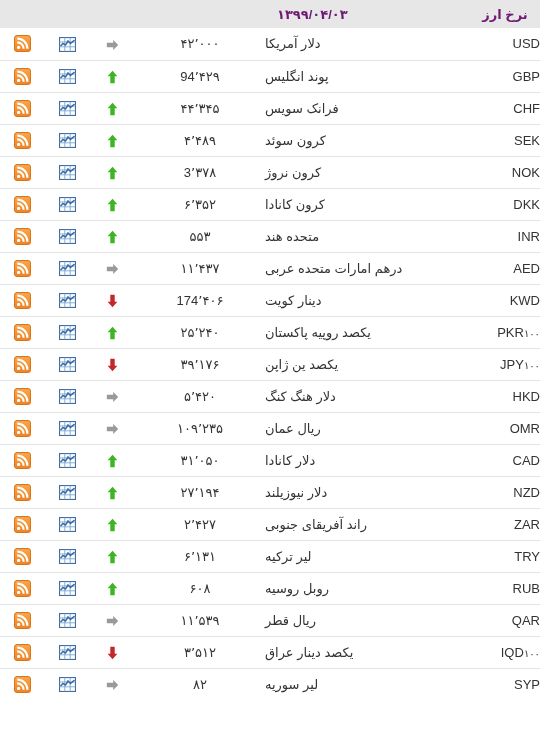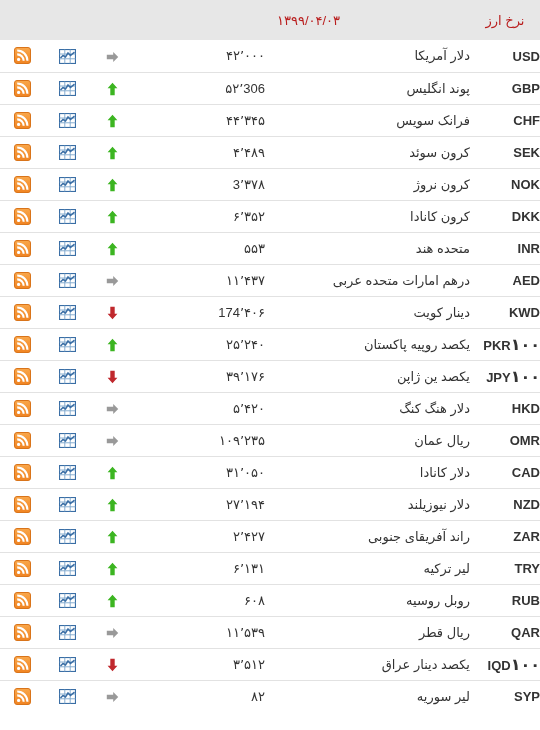--- a/index.html
+++ b/index.html
@@ -15,24 +15,24 @@
   #rates-table {
     width: 540px;
     border-collapse: collapse;
     table-layout: fixed;
     direction: rtl;
   }
 
   
   #rates-table thead th {
     background: #e7e7e7;
-    height: 40px;
+    height: 28px;
     font-size: 13px;
-    font-weight: normal;
-    color: #b91c1c;
+    font-weight: bold;
+    color: #701a75;
     padding: 0 12px;
     border: none;
     vertical-align: middle;
     white-space: nowrap;
   }
   th.col-code      { width: 70px;  padding-left: 4px; padding-right: 10px; }
   th.col-name      { width: 205px; text-align: left;  padding-left: 14px; }
   th.col-rate      { width: 130px; }
   th.col-trend     { width: 45px;  background: #ffffff; }
   th.col-chart     { width: 45px;  background: #ffffff; }
@@ -52,38 +52,37 @@
 
   td.cell-code {
     text-align: right;
     padding-right: 10px;
     padding-left: 4px;
     direction: ltr;
     unicode-bidi: plaintext;
     color: #333333;
     font-size: 13px;
     white-space: nowrap;
-    font-weight: bold;
   }
   td.cell-code .mult {
-    font-size: 16px;
+    font-size: 10px;
     letter-spacing: 0;
   }
 
   td.cell-name {
-    text-align: right;
+    text-align: left;
     padding-left: 14px;
     color: #333333;
     font-size: 13px;
     white-space: nowrap;
     margin-top: 20px;
   }
 
   td.cell-rate {
-    text-align: right;
+    text-align: center;
     color: #333333;
     font-size: 13px;
     direction: ltr;
     white-space: nowrap;
     padding-right: 30px;
   }
 
   td.cell-trend  { text-align: center; }
   td.cell-chart  { text-align: center; }
   td.cell-rss    { text-align: center; padding-right: 4px; }
@@ -144,21 +143,21 @@
               </defs>
               <rect x="0.5" y="0.5" width="16" height="16" rx="2.5" fill="url(#rg)" stroke="#d9741a" stroke-width="1"></rect>
               <circle cx="4.6" cy="12.4" r="1.6" fill="#fff"></circle>
               <path d="M3.2 8.4a5.4 5.4 0 0 1 5.4 5.4h2.1A7.5 7.5 0 0 0 3.2 6.3z" fill="#fff"></path>
               <path d="M3.2 4.6a9.2 9.2 0 0 1 9.2 9.2h2.1A11.3 11.3 0 0 0 3.2 2.5z" fill="#fff"></path>
             </svg></span></td>
       </tr>
       <tr>
         <td class="cell-code"><span>GBP</span><span class="mult"></span></td>
         <td class="cell-name"><span>پوند انگلیس</span></td>
-        <td class="cell-rate"><span>۵۲٬306</span></td>
+        <td class="cell-rate"><span>94٬۴۲۹</span></td>
         <td class="cell-trend"><span><svg class="arrow" viewBox="0 0 13 14">
               <path d="M6.5 0.8 L11.4 6.2 L8.7 6.2 L8.7 13.2 L4.3 13.2 L4.3 6.2 L1.6 6.2 Z" fill="#3cb521"></path>
             </svg></span></td>
         <td class="cell-chart"><span><svg class="chart-icon" viewBox="0 0 17 15">
               <rect x="0.5" y="0.5" width="16" height="14" fill="#ffffff" stroke="#3a6ea5" stroke-width="1.2"></rect>
               <line x1="5.8" y1="0.5" x2="5.8" y2="14.5" stroke="#7aa6cc" stroke-width="0.9"></line>
               <line x1="11.2" y1="0.5" x2="11.2" y2="14.5" stroke="#7aa6cc" stroke-width="0.9"></line>
               <line x1="0.5" y1="5" x2="16.5" y2="5" stroke="#7aa6cc" stroke-width="0.9"></line>
               <line x1="0.5" y1="9.8" x2="16.5" y2="9.8" stroke="#7aa6cc" stroke-width="0.9"></line>
               <polyline points="1.5,9 4,6.5 6.5,8 9,4 11.5,6.5 15.5,3.2" fill="none" stroke="#3a6ea5" stroke-width="1.5"></polyline>

